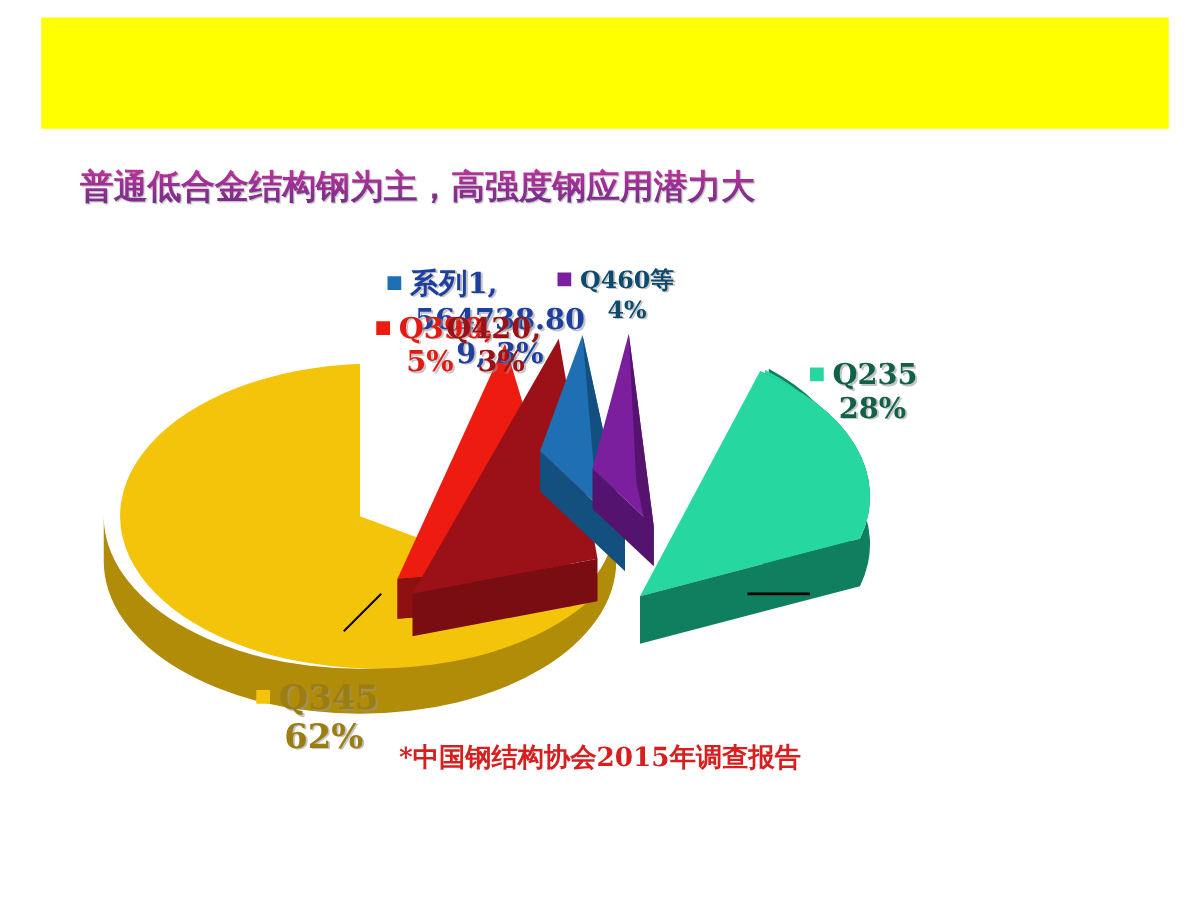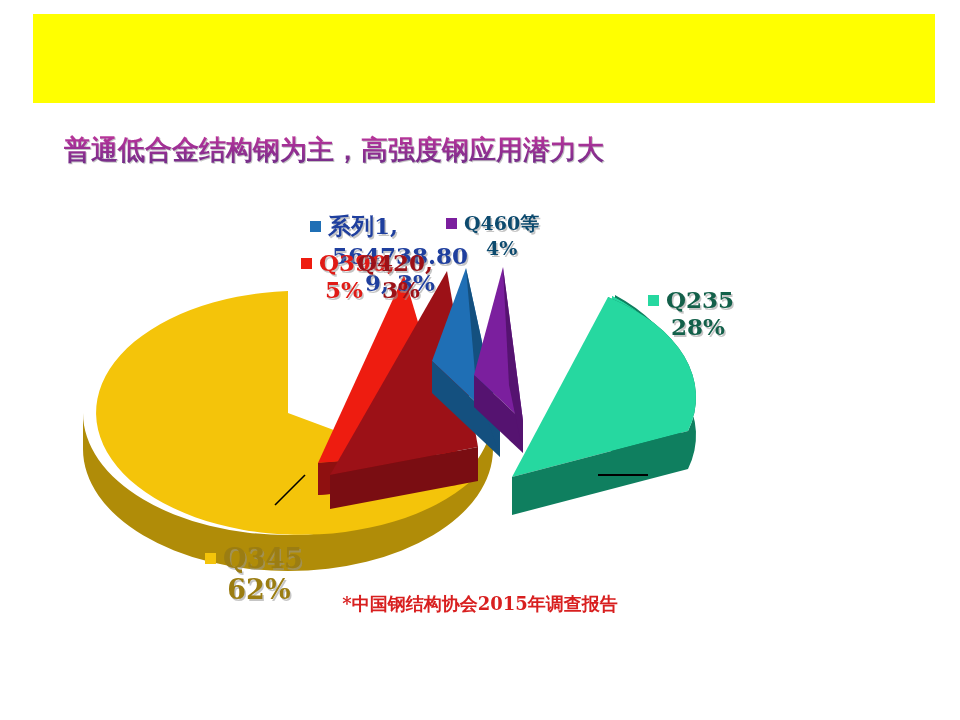--- a/index.html
+++ b/index.html
@@ -79,21 +79,21 @@
   #lbl-q235 .l2{margin-left:14px;}
 
   #lbl-q345    {left:205px;top:495px;font-size:27px;color:#9b7d12;z-index:9;margin-top:48px;}
   #lbl-q345 .sq{background:#f4c40a;}
   #lbl-q345 .l2{margin-left:10px;}
 
   
   .footnote{
     position:absolute;left:0;top:592px;width:960px;text-align:center;
     font-family:"DejaVu Serif","Liberation Serif",serif;
-    font-size:18px;font-weight:700;color:#d81f1f;white-space:nowrap;
+    font-size:21px;font-weight:700;color:#d81f1f;white-space:nowrap;
   }
 </style>
 </head>
 <body>
 
 <div class="slide">
 
   <div class="title-band">
   </div>
 

